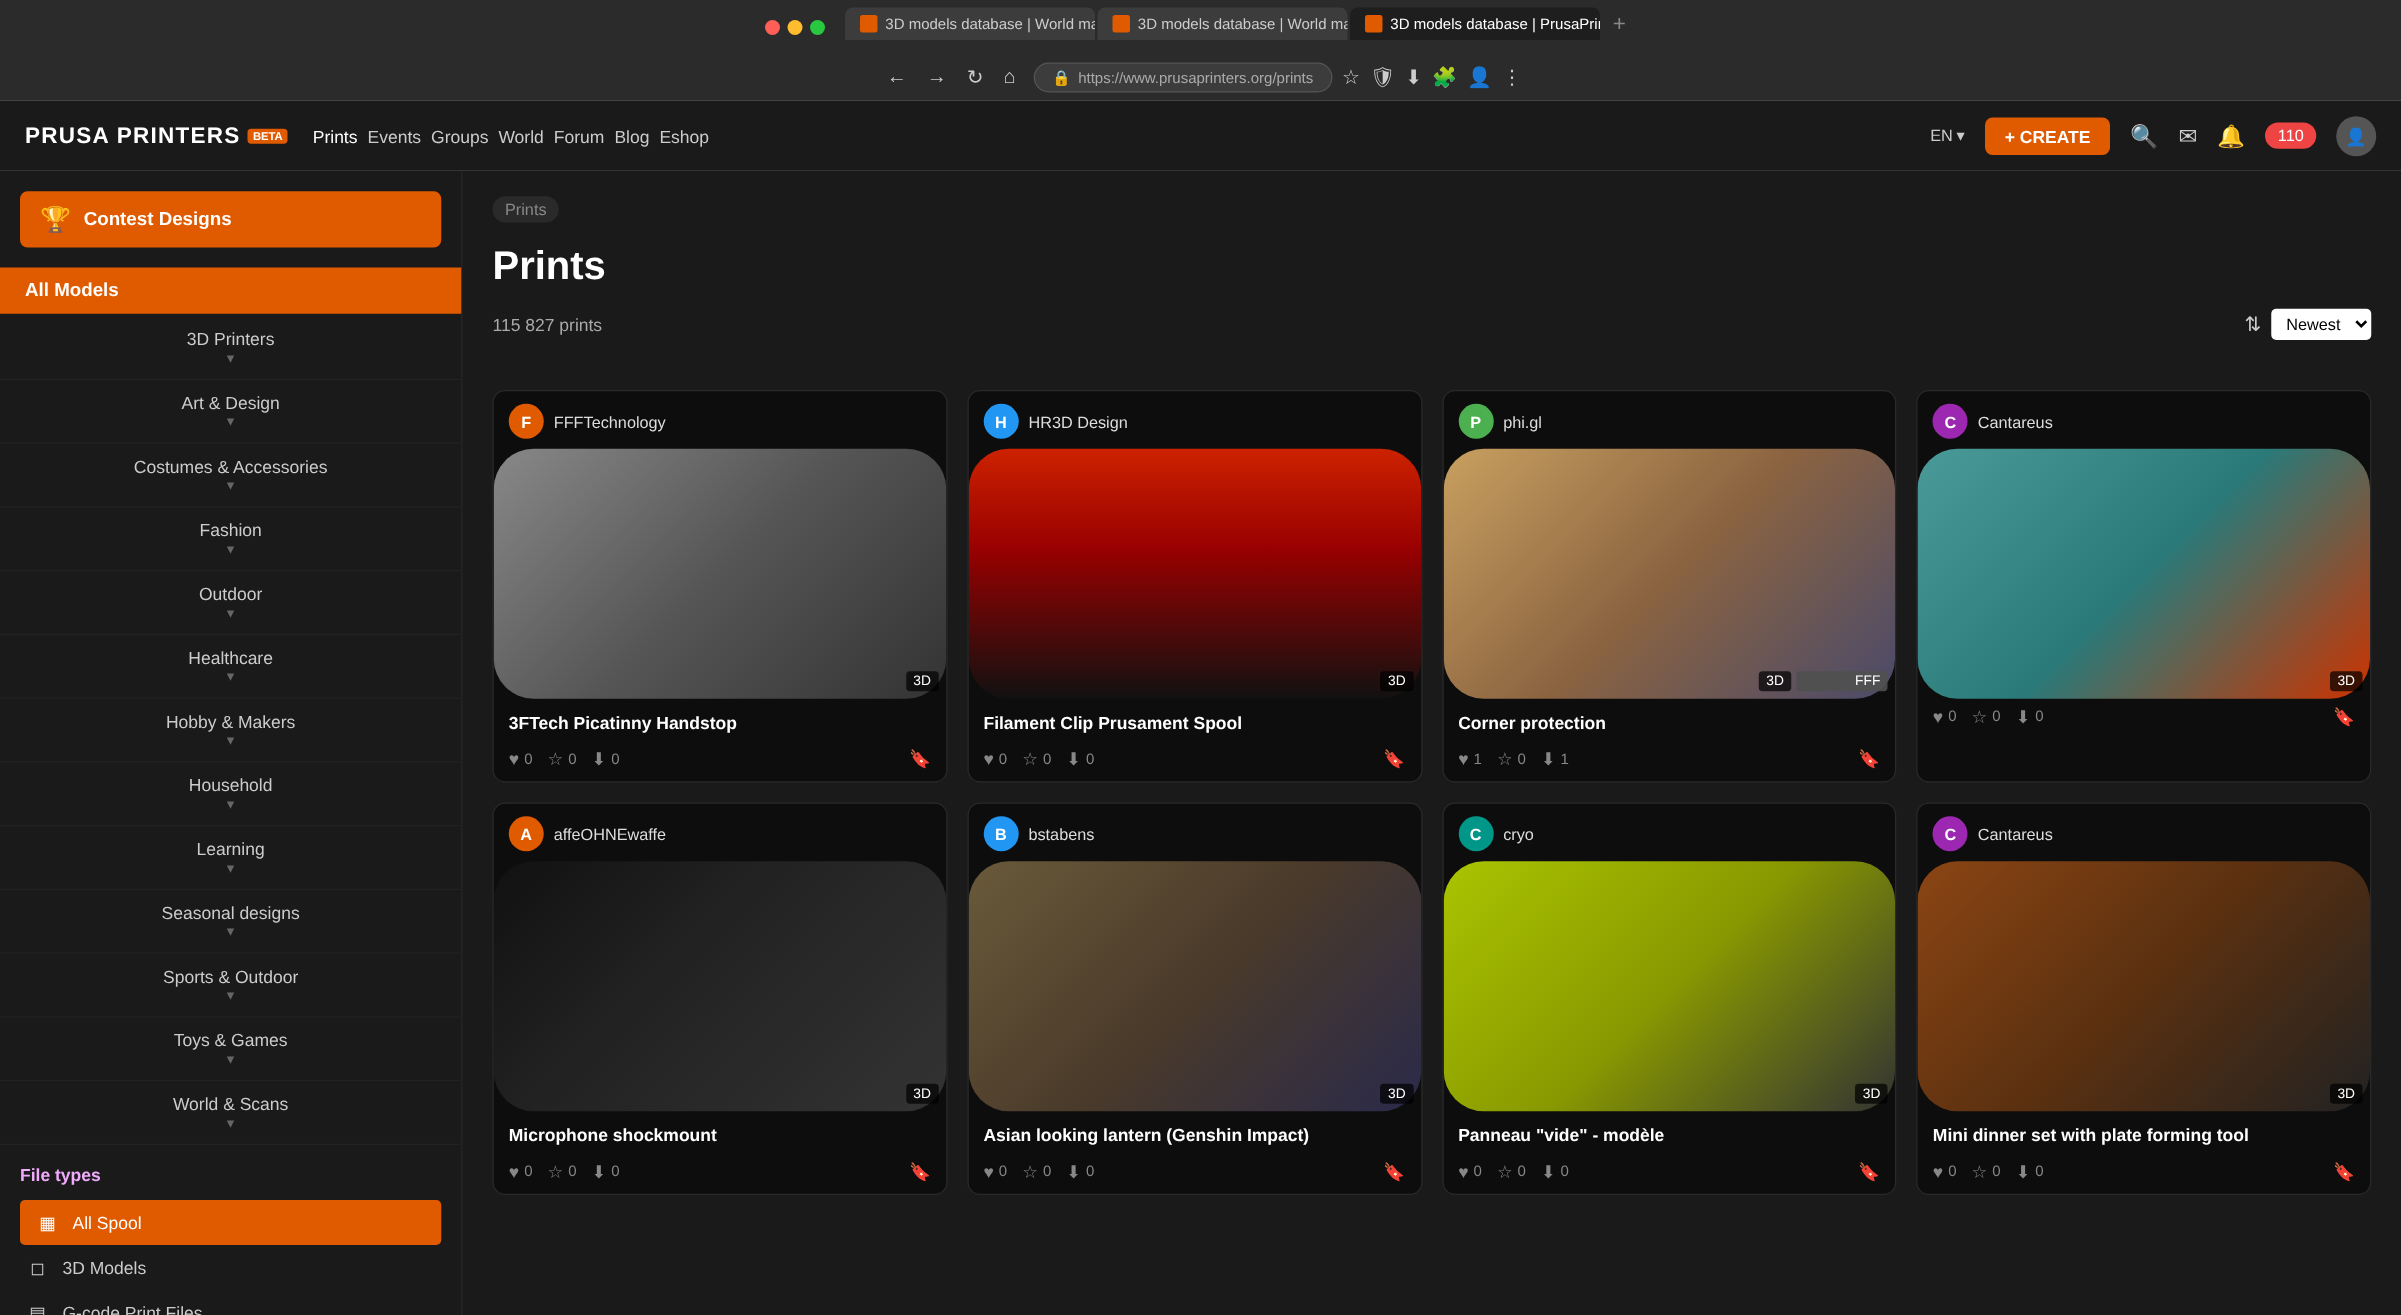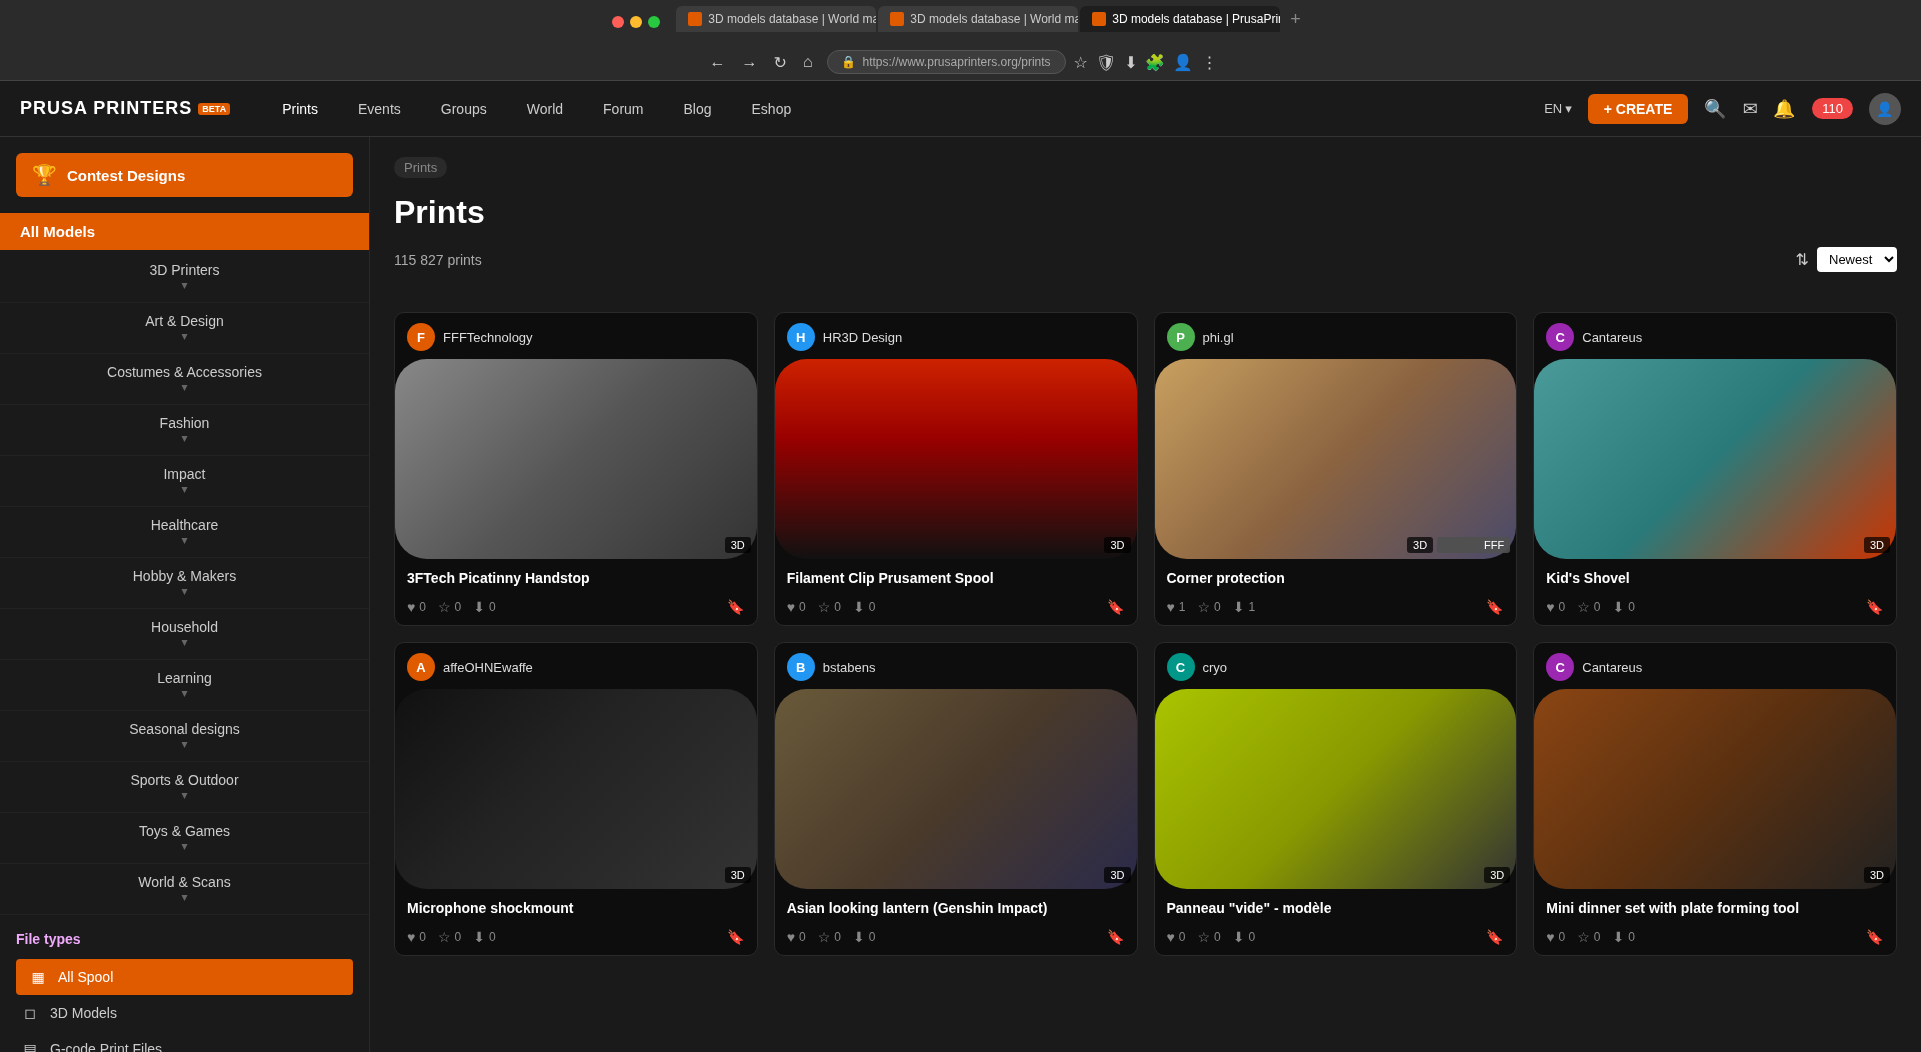--- a/index.html
+++ b/index.html
@@ -11,21 +11,21 @@
     .browser-tab { background: #3c3c3c; color: #ccc; padding: 6px 12px; border-radius: 6px 6px 0 0; font-size: 12px; display: flex; align-items: center; gap: 6px; max-width: 200px; white-space: nowrap; overflow: hidden; text-overflow: ellipsis; }
     .browser-tab.active { background: #1e1e1e; color: #fff; }
     .tab-favicon { width: 14px; height: 14px; background: #e05a00; border-radius: 2px; flex-shrink: 0; }
     .browser-btn { background: none; border: none; color: #ccc; cursor: pointer; font-size: 16px; padding: 2px 6px; }
     .address-bar { flex: 1; background: #3c3c3c; border: 1px solid #555; border-radius: 20px; padding: 4px 14px; color: #fff; font-size: 13px; display: flex; align-items: center; gap: 6px; }
     .address-bar span { color: #aaa; font-size: 12px; }
     .browser-actions { display: flex; gap: 8px; align-items: center; }
     .browser-action-icon { color: #ccc; font-size: 16px; cursor: pointer; }
 
     
-    .top-nav { background: #1a1a1a; border-bottom: 1px solid #333; display: flex; align-items: center; padding: 0 20px; height: 56px; gap: 40px; }
+    .top-nav { background: #1a1a1a; border-bottom: 1px solid #333; display: flex; align-items: center; padding: 0 20px; height: 56px; gap: 8px; }
     .nav-logo { display: flex; align-items: center; gap: 4px; margin-right: 12px; }
     .logo-text { font-size: 18px; font-weight: 700; color: #fff; letter-spacing: 1px; }
     .logo-beta { background: #e05a00; color: #fff; font-size: 9px; font-weight: 700; padding: 1px 4px; border-radius: 3px; margin-left: 2px; }
     .nav-link { color: #ccc; text-decoration: none; font-size: 14px; font-weight: 500; padding: 4px 0; cursor: pointer; }
     .nav-link:hover, .nav-link.active { color: #fff; }
     .nav-spacer { flex: 1; }
     .nav-right { display: flex; align-items: center; gap: 16px; }
     .nav-lang { color: #ccc; font-size: 13px; cursor: pointer; display: flex; align-items: center; gap: 3px; }
     .create-btn { background: #e05a00; color: #fff; border: none; border-radius: 6px; padding: 7px 16px; font-size: 14px; font-weight: 600; cursor: pointer; display: flex; align-items: center; gap: 4px; }
     .nav-icon { color: #ccc; font-size: 18px; cursor: pointer; }
@@ -205,21 +205,21 @@
     </div>
     <div class="sidebar-item">
       <span class="sidebar-item-label">Costumes &amp; Accessories</span>
       <span class="chevron">▾</span>
     </div>
     <div class="sidebar-item">
       <span class="sidebar-item-label">Fashion</span>
       <span class="chevron">▾</span>
     </div>
     <div class="sidebar-item">
-      <span class="sidebar-item-label">Impact</span>
+      <span class="sidebar-item-label">Outdoor</span>
       <span class="chevron">▾</span>
     </div>
     <div class="sidebar-item">
       <span class="sidebar-item-label">Healthcare</span>
       <span class="chevron">▾</span>
     </div>
     <div class="sidebar-item">
       <span class="sidebar-item-label">Hobby &amp; Makers</span>
       <span class="chevron">▾</span>
     </div>
@@ -370,21 +370,20 @@
         <div class="card">
     <div class="card-header">
       <div class="card-avatar av-purple">C</div>
       <span class="card-username">Cantareus</span>
     </div>
     <div class="card-image-placeholder img-shovel">
       <div class="card-badges">
               <span class="card-badge">3D</span>
             </div>
     </div>
-    <div class="card-title">Kid's Shovel</div>
     <div class="card-actions">
       <div class="card-action">
         <span class="card-action-icon">♥</span>
         <span>0</span>
       </div>
       <div class="card-action">
         <span class="card-action-icon">☆</span>
         <span>0</span>
       </div>
       <div class="card-action">

